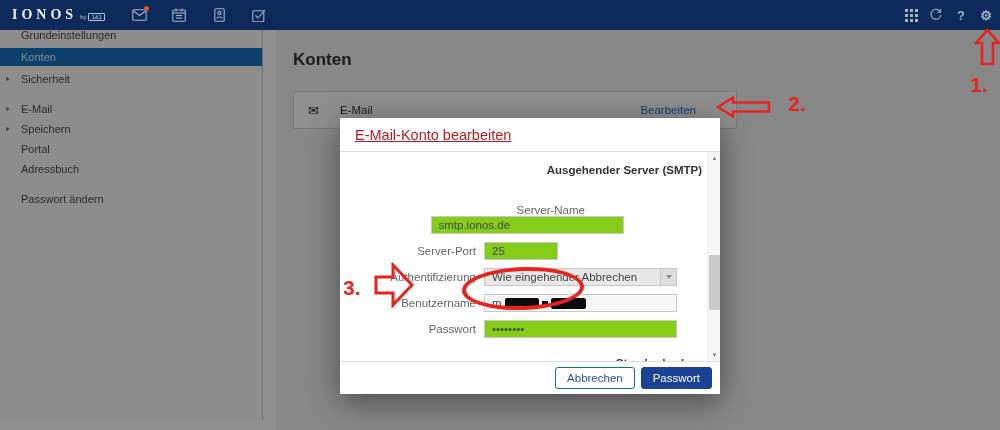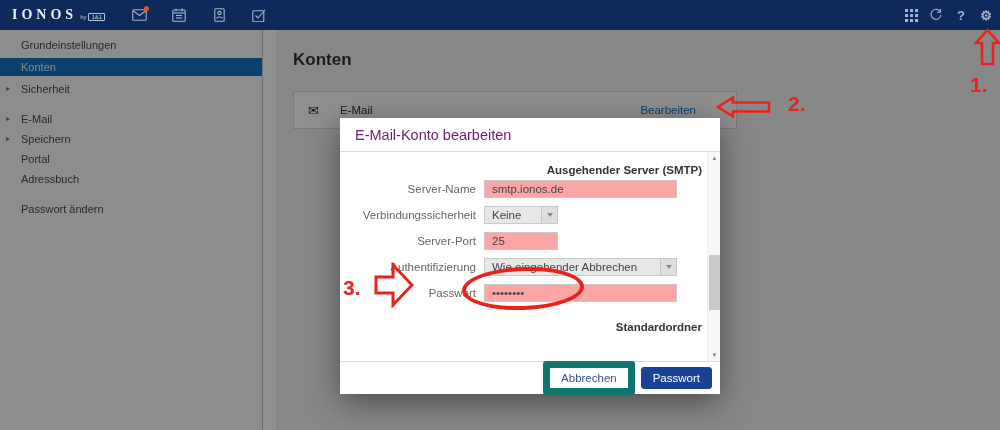--- a/index.html
+++ b/index.html
@@ -16,67 +16,67 @@
   .logo-badge { font-size:6px; margin-left:2px; border:1px solid #b9c2d4; color:#cdd4e2; padding:0 2px; border-radius:1px; }
   .hicons { display:flex; align-items:center; gap:24px; margin-left:26px; }
   .hicon { position:relative; width:16px; height:16px; display:flex; align-items:center; justify-content:center; color:#a7b2c8; cursor:pointer; }
   .hicon svg { stroke:#a7b2c8; fill:none; stroke-width:1.1; }
   .notif-dot { position:absolute; top:-1px; right:-2px; width:5px; height:5px; border-radius:50%; background:#e0541d; }
   .hicons-right { position:absolute; right:6px; top:0; height:30px; display:flex; align-items:center; gap:9px; }
   .hicon-glyph { font-size:13px; color:#a7b2c8; font-weight:bold; line-height:1; }
   .grid-icon svg rect { fill:#a7b2c8; stroke:none; }
 
   
-  .sidebar { position:absolute; left:0; top:30px; width:263px; height:400px; background:#fbfbfc; border-right:1px solid #c9c9c9; z-index:1; }
+  .sidebar { position:absolute; left:0; top:20px; width:263px; height:400px; background:#fbfbfc; border-right:1px solid #c9c9c9; z-index:1; }
   .nav { padding-top:8px; }
   .nav-item { position:relative; height:14px; line-height:14px; font-size:11px; color:#4a4a4a; padding-left:21px; margin-bottom:6px; cursor:pointer; white-space:nowrap; }
   .nav-item.selected { background:#1573c2; color:#eaf2fb; padding-top:2px; padding-bottom:2px; height:auto; }
   .nav-caret { position:absolute; left:6px; top:0; font-size:8px; color:#777; }
   .nav-gap { height:10px; }
 
   
   .main { position:absolute; left:276px; top:30px; width:724px; height:400px; background:#f2f3f5; z-index:1; }
   .page-title { position:absolute; left:17px; top:20px; font-size:17px; font-weight:bold; color:#333; }
   .account-row { position:absolute; left:17px; top:61px; width:444px; height:38px; background:#fff; border:1px solid #d9d9d9; display:flex; align-items:center; }
   .account-row .env { font-size:13px; color:#222; margin-left:14px; }
   .account-row .lbl { font-size:11.5px; color:#333; margin-left:21px; }
   .account-row .action { margin-left:auto; margin-right:40px; font-size:11.5px; color:#1573c2; cursor:pointer; }
 
   
   .dim { position:absolute; left:0; top:30px; width:1000px; height:400px; background:rgba(0,0,0,0.44); z-index:10; }
 
   
   .modal { position:absolute; left:340px; top:118px; width:380px; height:276px; background:#fff; z-index:20; box-shadow:0 8px 30px rgba(0,0,0,0.45); }
-  .modal-title { height:34px; line-height:34px; padding-left:15px; font-size:14.5px; color:#701a75; border-bottom:1px solid #dcdcdc; }
+  .modal-title { height:34px; line-height:34px; padding-left:15px; font-size:14.5px; color:#b91c1c; border-bottom:1px solid #dcdcdc;text-decoration:underline; }
   .modal-body { position:relative; height:209px; overflow:hidden; padding:0 18px 0 12px; }
   .mscroll { position:absolute; right:0; top:0; width:13px; height:209px; background:#f6f6f6; border-left:1px solid #eee; }
   .mscroll .arr { position:absolute; left:0; width:13px; text-align:center; font-size:6px; color:#808080; }
   .mscroll .arr.up { top:3px; }
   .mscroll .arr.down { bottom:3px; }
   .mscroll .thumb { position:absolute; left:1px; top:103px; width:11px; height:55px; background:#c9c9c9; }
   .msection { font-size:11.5px; font-weight:bold; color:#333; margin-top:12px;text-align:right; }
   .msection.folders { margin-top:19px; }
   .mrow { display:flex; align-items:center; margin-top:8px; }
-  .mrow.first { margin-top:4px; }
+  .mrow.first { margin-top:28px;flex-direction:column; }
   .mrow label { width:124px; text-align:right; font-size:11.5px; color:#666; margin-right:8px; flex:none; }
-  .ctrl { height:18px; border:1px solid #c9c9c9; background:#fca5a5; display:flex; align-items:center; font-size:11.5px; color:#444; padding-left:7px; position:relative; }
+  .ctrl { height:18px; border:1px solid #c9c9c9; background:#84cc16; display:flex; align-items:center; font-size:11.5px; color:#444; padding-left:7px; position:relative; }
   .ctrl.wide { width:193px; }
   .ctrl.narrow { width:74px; }
   .ctrl.lighter { background:#f7f7f7; }
   .ctrl.select { background:#e7e7e7; padding-right:18px; }
   .sel-arrow { position:absolute; right:0; top:0; width:16px; height:16px; border-left:1px solid #c4c4c4; background:#dedede; display:flex; align-items:center; justify-content:center; }
   .sel-arrow i { width:0; height:0; border-left:3px solid transparent; border-right:3px solid transparent; border-top:4px solid #8a8a8a; }
   .redact-wrap { display:flex; align-items:center; gap:3px; }
   .redact { height:11px; background:#0a0a0a; border-radius:2px; }
   .redact.a { width:34px; }
   .redact.b { width:35px; }
   .redact-dash { width:6px; height:4px; background:#0a0a0a; }
   .modal-footer { height:33px; border-top:1px solid #dcdcdc; display:flex; align-items:center; justify-content:flex-end; gap:6px; padding-right:8px; }
   .btn { font-family:"Liberation Sans", sans-serif; font-size:11.5px; border-radius:3px; padding:4px 11px; cursor:pointer; }
-  .btn-cancel { background:#fff; border:7px solid #0f766e; color:#31568f; }
+  .btn-cancel { background:#fff; border:1px solid #0f766e; color:#31568f; }
   .btn-save { background:#1a4396; border:1px solid #1a4396; color:#fff; }
 
   
   .ann { position:absolute; z-index:40; }
   .ann-num { font-size:21px; font-weight:bold; color:#e8231d; font-family:"Liberation Sans", sans-serif; }
   .ann svg { display:block; }
   .ellipse { position:absolute; left:462px; top:267px; width:122px; height:43px; border:4px solid #e8231d; border-radius:50%; transform:rotate(-2deg); z-index:40; }
 </style>
 </head>
 <body>
@@ -181,47 +181,49 @@
     <div class="modal-body">
       <div class="msection">Ausgehender Server (SMTP)</div>
 
       <div class="mrow first">
         <label>Server-Name</label>
         <div class="ctrl wide">
             <span>smtp.ionos.de</span>
           </div>
       </div>
 
-      <div class="mrow">
-        <label>Verbindungssicherheit</label>
-        <div class="ctrl narrow select">
-          <span>Keine</span>
-          <span class="sel-arrow">
-              <i></i>
-            </span>
-        </div>
-      </div>
 
       <div class="mrow">
         <label>Server-Port</label>
         <div class="ctrl narrow">
             <span>25</span>
           </div>
       </div>
 
       <div class="mrow">
         <label>Authentifizierung</label>
         <div class="ctrl wide select">
           <span>Wie eingehender Abbrechen</span>
           <span class="sel-arrow">
               <i></i>
             </span>
         </div>
       </div>
 
+      <div class="mrow">
+        <label>Benutzername</label>
+        <div class="ctrl wide lighter">
+          <span class="redact-wrap">
+            <span>m</span>
+            <span class="redact a"></span>
+            <span class="redact-dash"></span>
+            <span class="redact b"></span>
+          </span>
+        </div>
+      </div>
 
       <div class="mrow">
         <label>Passwort</label>
         <div class="ctrl wide">
             <span>••••••••</span>
           </div>
       </div>
 
       <div class="msection folders">Standardordner</div>
 

